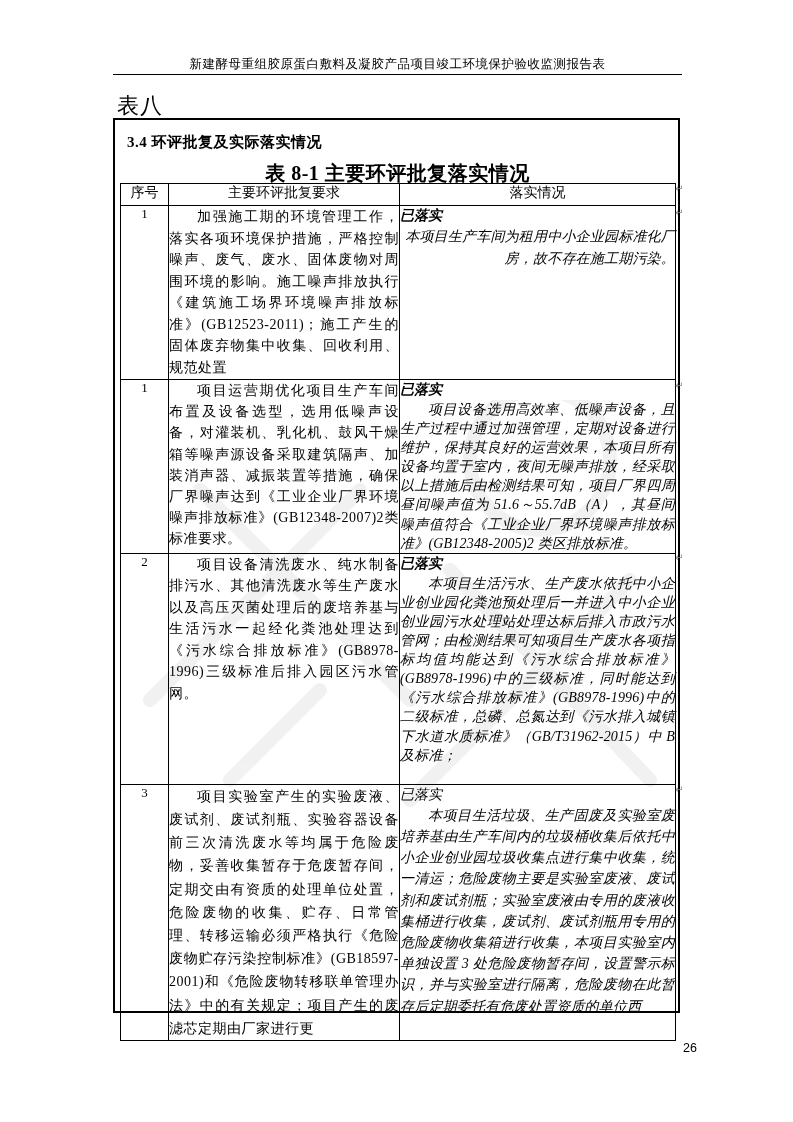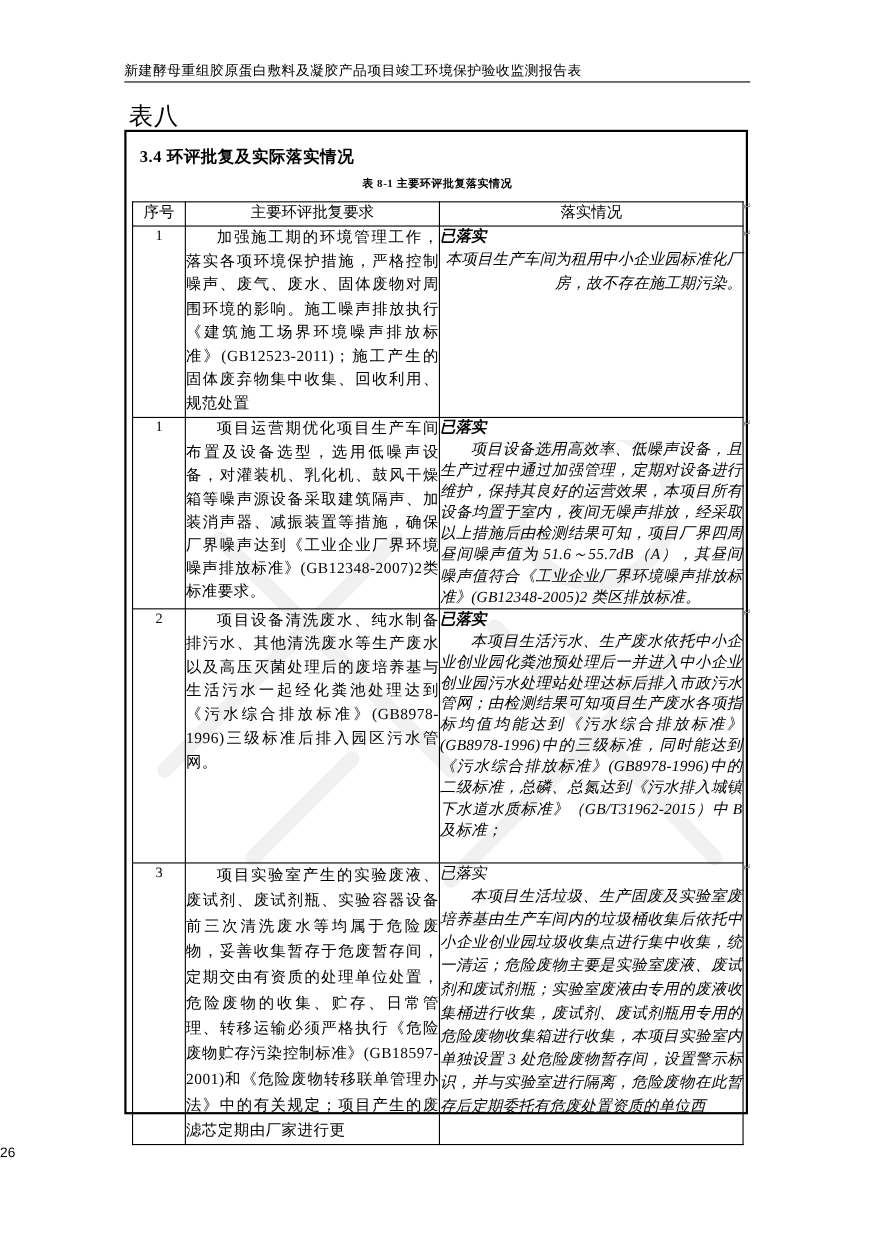--- a/index.html
+++ b/index.html
@@ -4,42 +4,42 @@
 <style>
   html,body{margin:0;padding:0;}
   body{
     width:793px;height:1122px;position:relative;background:#ffffff;
     font-family:"Liberation Serif","DejaVu Serif",serif;color:#000;
     overflow:hidden;
   }
   
   .doc-header{
     position:absolute;left:113px;top:56px;width:569px;
-    text-align:left;font-size:12.5px;letter-spacing:.5px;
+    text-align:center;font-size:12.5px;letter-spacing:.5px;
   }
   .header-rule{
     position:absolute;left:113px;top:74px;width:569px;height:0;
     border-top:1.5px solid #000;
   }
   .table8-label{
     position:absolute;left:117px;top:91px;
     font-size:22px;font-weight:normal;letter-spacing:1px;
   }
   
   .frame{
     position:absolute;left:113px;top:118px;width:567px;height:895px;
     border:2px solid #000;box-sizing:border-box;
   }
   .section-title{
     position:absolute;left:127px;top:133px;
     font-size:15px;font-weight:bold;letter-spacing:.5px;
   }
   .table-caption{
     position:absolute;left:113px;top:160px;width:569px;text-align:center;
-    font-size:10px;font-weight:bold;letter-spacing:.5px;
+    font-size:20px;font-weight:bold;letter-spacing:.5px;
   }
   
   table.main{
     position:absolute;left:120px;top:183px;
     border-collapse:collapse;table-layout:fixed;
     font-size:14px;
   }
   table.main td,table.main th{
     border:1px solid #000;padding:0;vertical-align:top;box-sizing:border-box;
     font-weight:normal;
@@ -61,21 +61,21 @@
   .slh19{line-height:19.1px;}
   .slh21{line-height:21.2px;}
   td.req-mid{vertical-align:middle;}
   .status-head{text-align:left;line-height:20px;}
   .status-head.bold{font-weight:bold;}
   .status-body{text-align:justify;letter-spacing:.2px;text-indent:2em;}
   .status-body.centered{text-align:right;text-indent:0;line-height:22px;}
   td.stat-center{vertical-align:middle;}
   
   .page-number{
-    position:absolute;left:0;top:1041px;width:697px;text-align:left;
+    position:absolute;left:0;top:1041px;width:697px;text-align:right;
     font-size:12.5px;font-family:"Liberation Sans","DejaVu Sans",sans-serif;
   }
   
   .ret-mark{
     position:absolute;left:675px;color:#8a8a8a;font-size:10px;
     font-family:"DejaVu Sans",sans-serif;line-height:10px;
   }
   
   .watermark{position:absolute;left:110px;top:400px;pointer-events:none;}
 </style>

